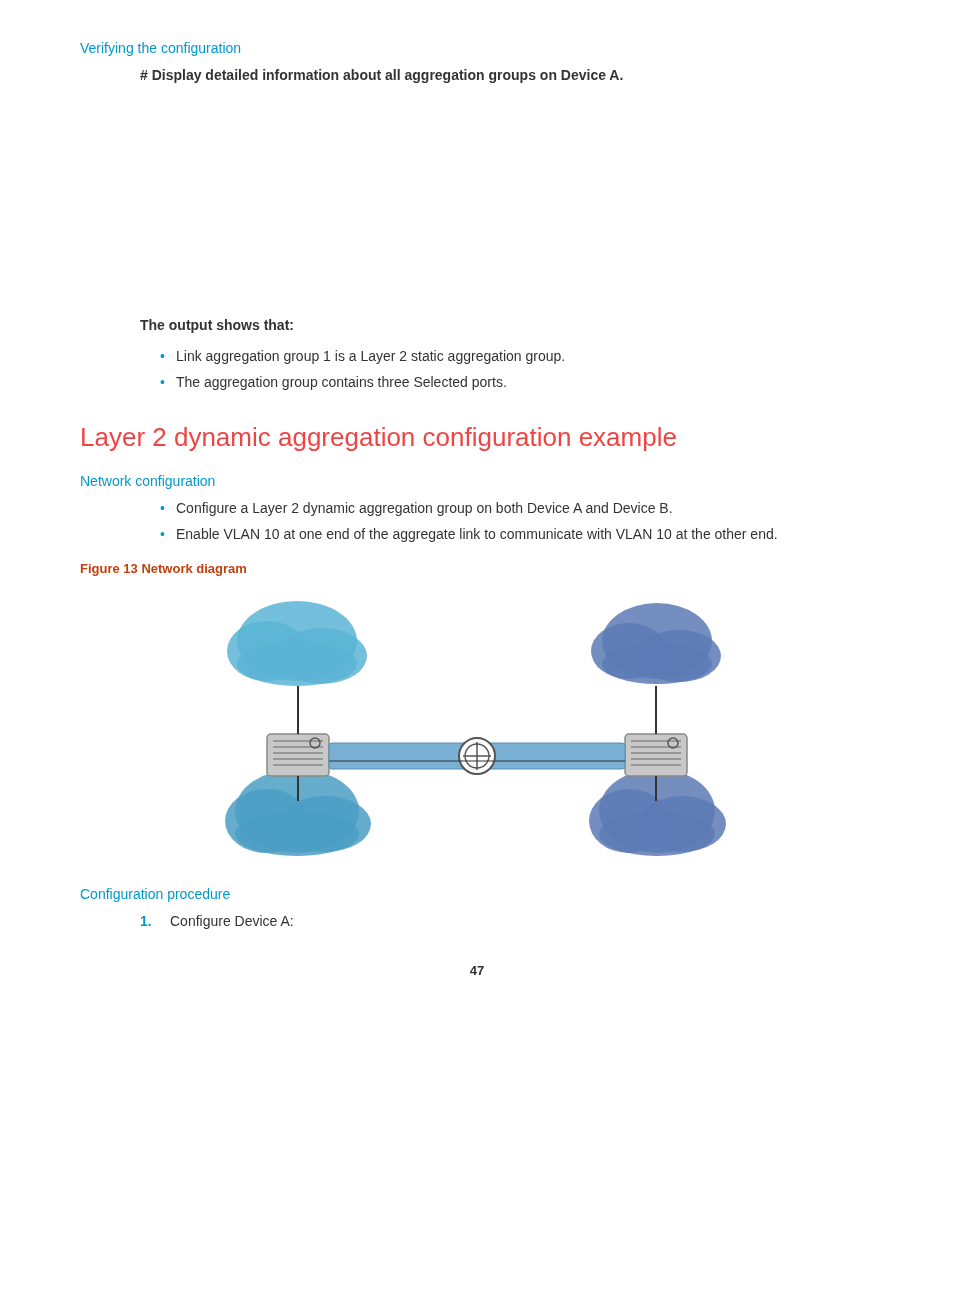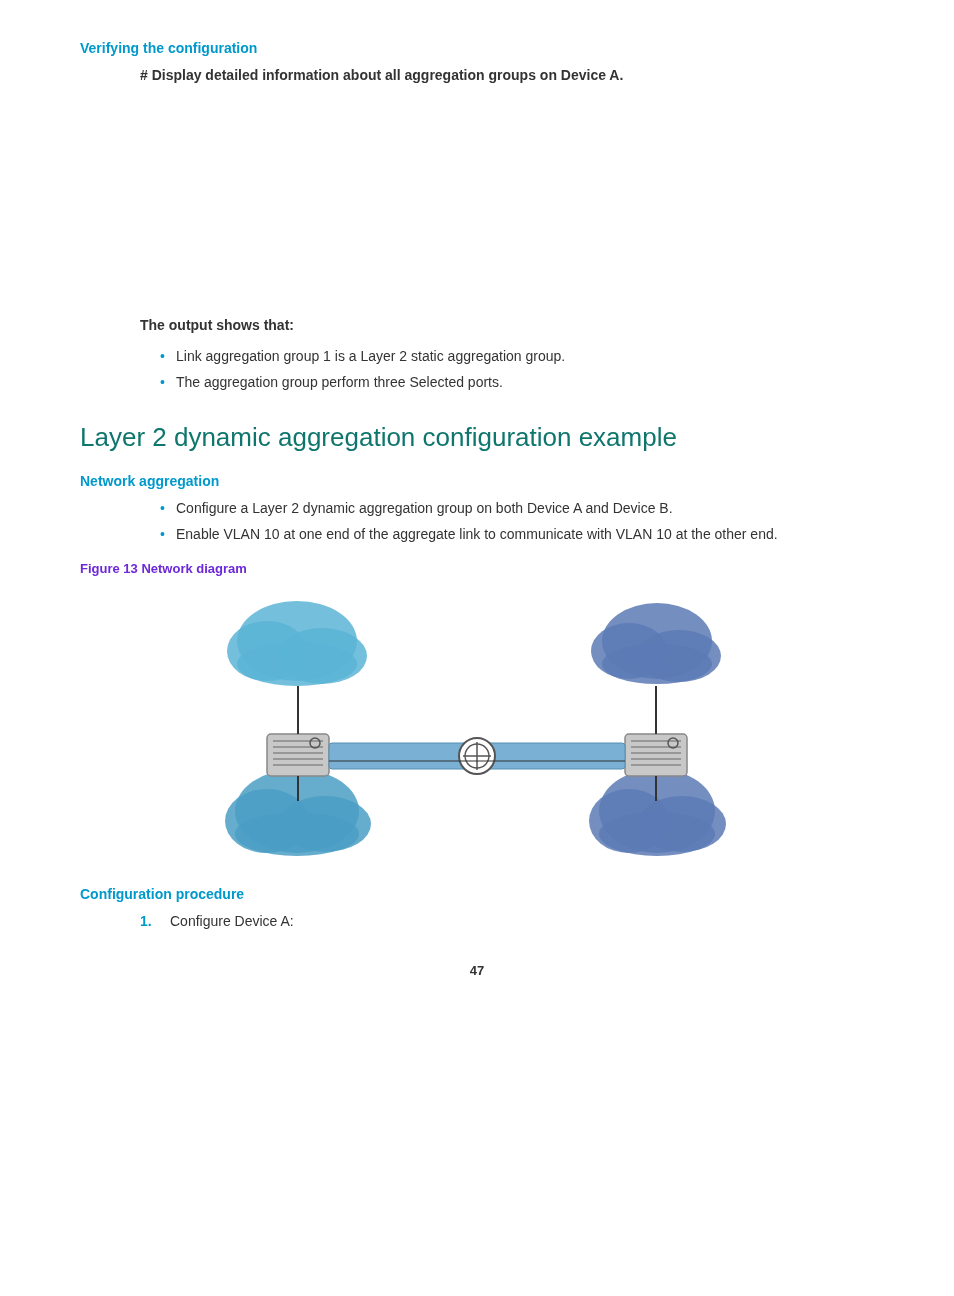--- a/index.html
+++ b/index.html
@@ -7,21 +7,21 @@
       font-family: Arial, Helvetica, sans-serif;
       font-size: 14px;
       color: #333;
       background: #fff;
       width: 954px;
       min-height: 1296px;
       padding: 40px 80px;
     }
     .section-heading {
       color: #0099cc;
-      font-weight: bold;
+      font-weight: normal;
       font-size: 14px;
       margin-bottom: 8px;
     }
     .body-text {
       margin-left: 60px;
       margin-bottom: 8px;
       line-height: 1.6;
       font-weight: bold;
     }
     .bullet-list {
@@ -36,32 +36,32 @@
       line-height: 1.6;
     }
     .bullet-list li::before {
       content: '•';
       color: #0099cc;
       position: absolute;
       left: 0;
       font-size: 14px;
     }
     .big-heading {
-      color: #0f766e;
+      color: #ef4444;
       font-size: 26px;
       font-weight: normal;
       margin: 28px 0 20px 0;
       border-bottom: none;
     }
     .link {
       color: #0099cc;
       text-decoration: none;
     }
     .figure-label {
-      color: #6d28d9;
+      color: #c2410c;
       font-weight: bold;
       font-size: 13px;
       margin: 16px 0 10px 0;
     }
     .network-diagram {
       width: 620px;
       margin: 10px auto 20px auto;
       position: relative;
       height: 280px;
     }
@@ -90,27 +90,27 @@
 <div>
   <div class="section-heading">Verifying the configuration</div>
   <div class="body-text"># Display detailed information about all aggregation groups on Device A.</div>
 </div>
 
 <div style="height: 220px;"></div>
 
 <div class="body-text">The output shows that:</div>
 <ul class="bullet-list">
   <li><span>Link aggregation group 1 is a Layer 2 static aggregation group.</span></li>
-  <li><span>The aggregation group perform three Selected ports.</span></li>
+  <li><span>The aggregation group contains three Selected ports.</span></li>
 </ul>
 
 <h1 class="big-heading">Layer 2 dynamic aggregation configuration example</h1>
 
 <div>
-  <div class="section-heading">Network aggregation</div>
+  <div class="section-heading">Network configuration</div>
   <ul class="bullet-list">
     <li><span>Configure a Layer 2 dynamic aggregation group on both Device A and Device B.</span></li>
     <li><span>Enable VLAN 10 at one end of the aggregate link to communicate with VLAN 10 at the other end.</span></li>
   </ul>
 </div>
 
 <div class="figure-label">Figure 13 Network diagram</div>
 
 <div class="network-diagram">
   <svg width="620" height="280" viewBox="0 0 620 280" xmlns="http://www.w3.org/2000/svg">

